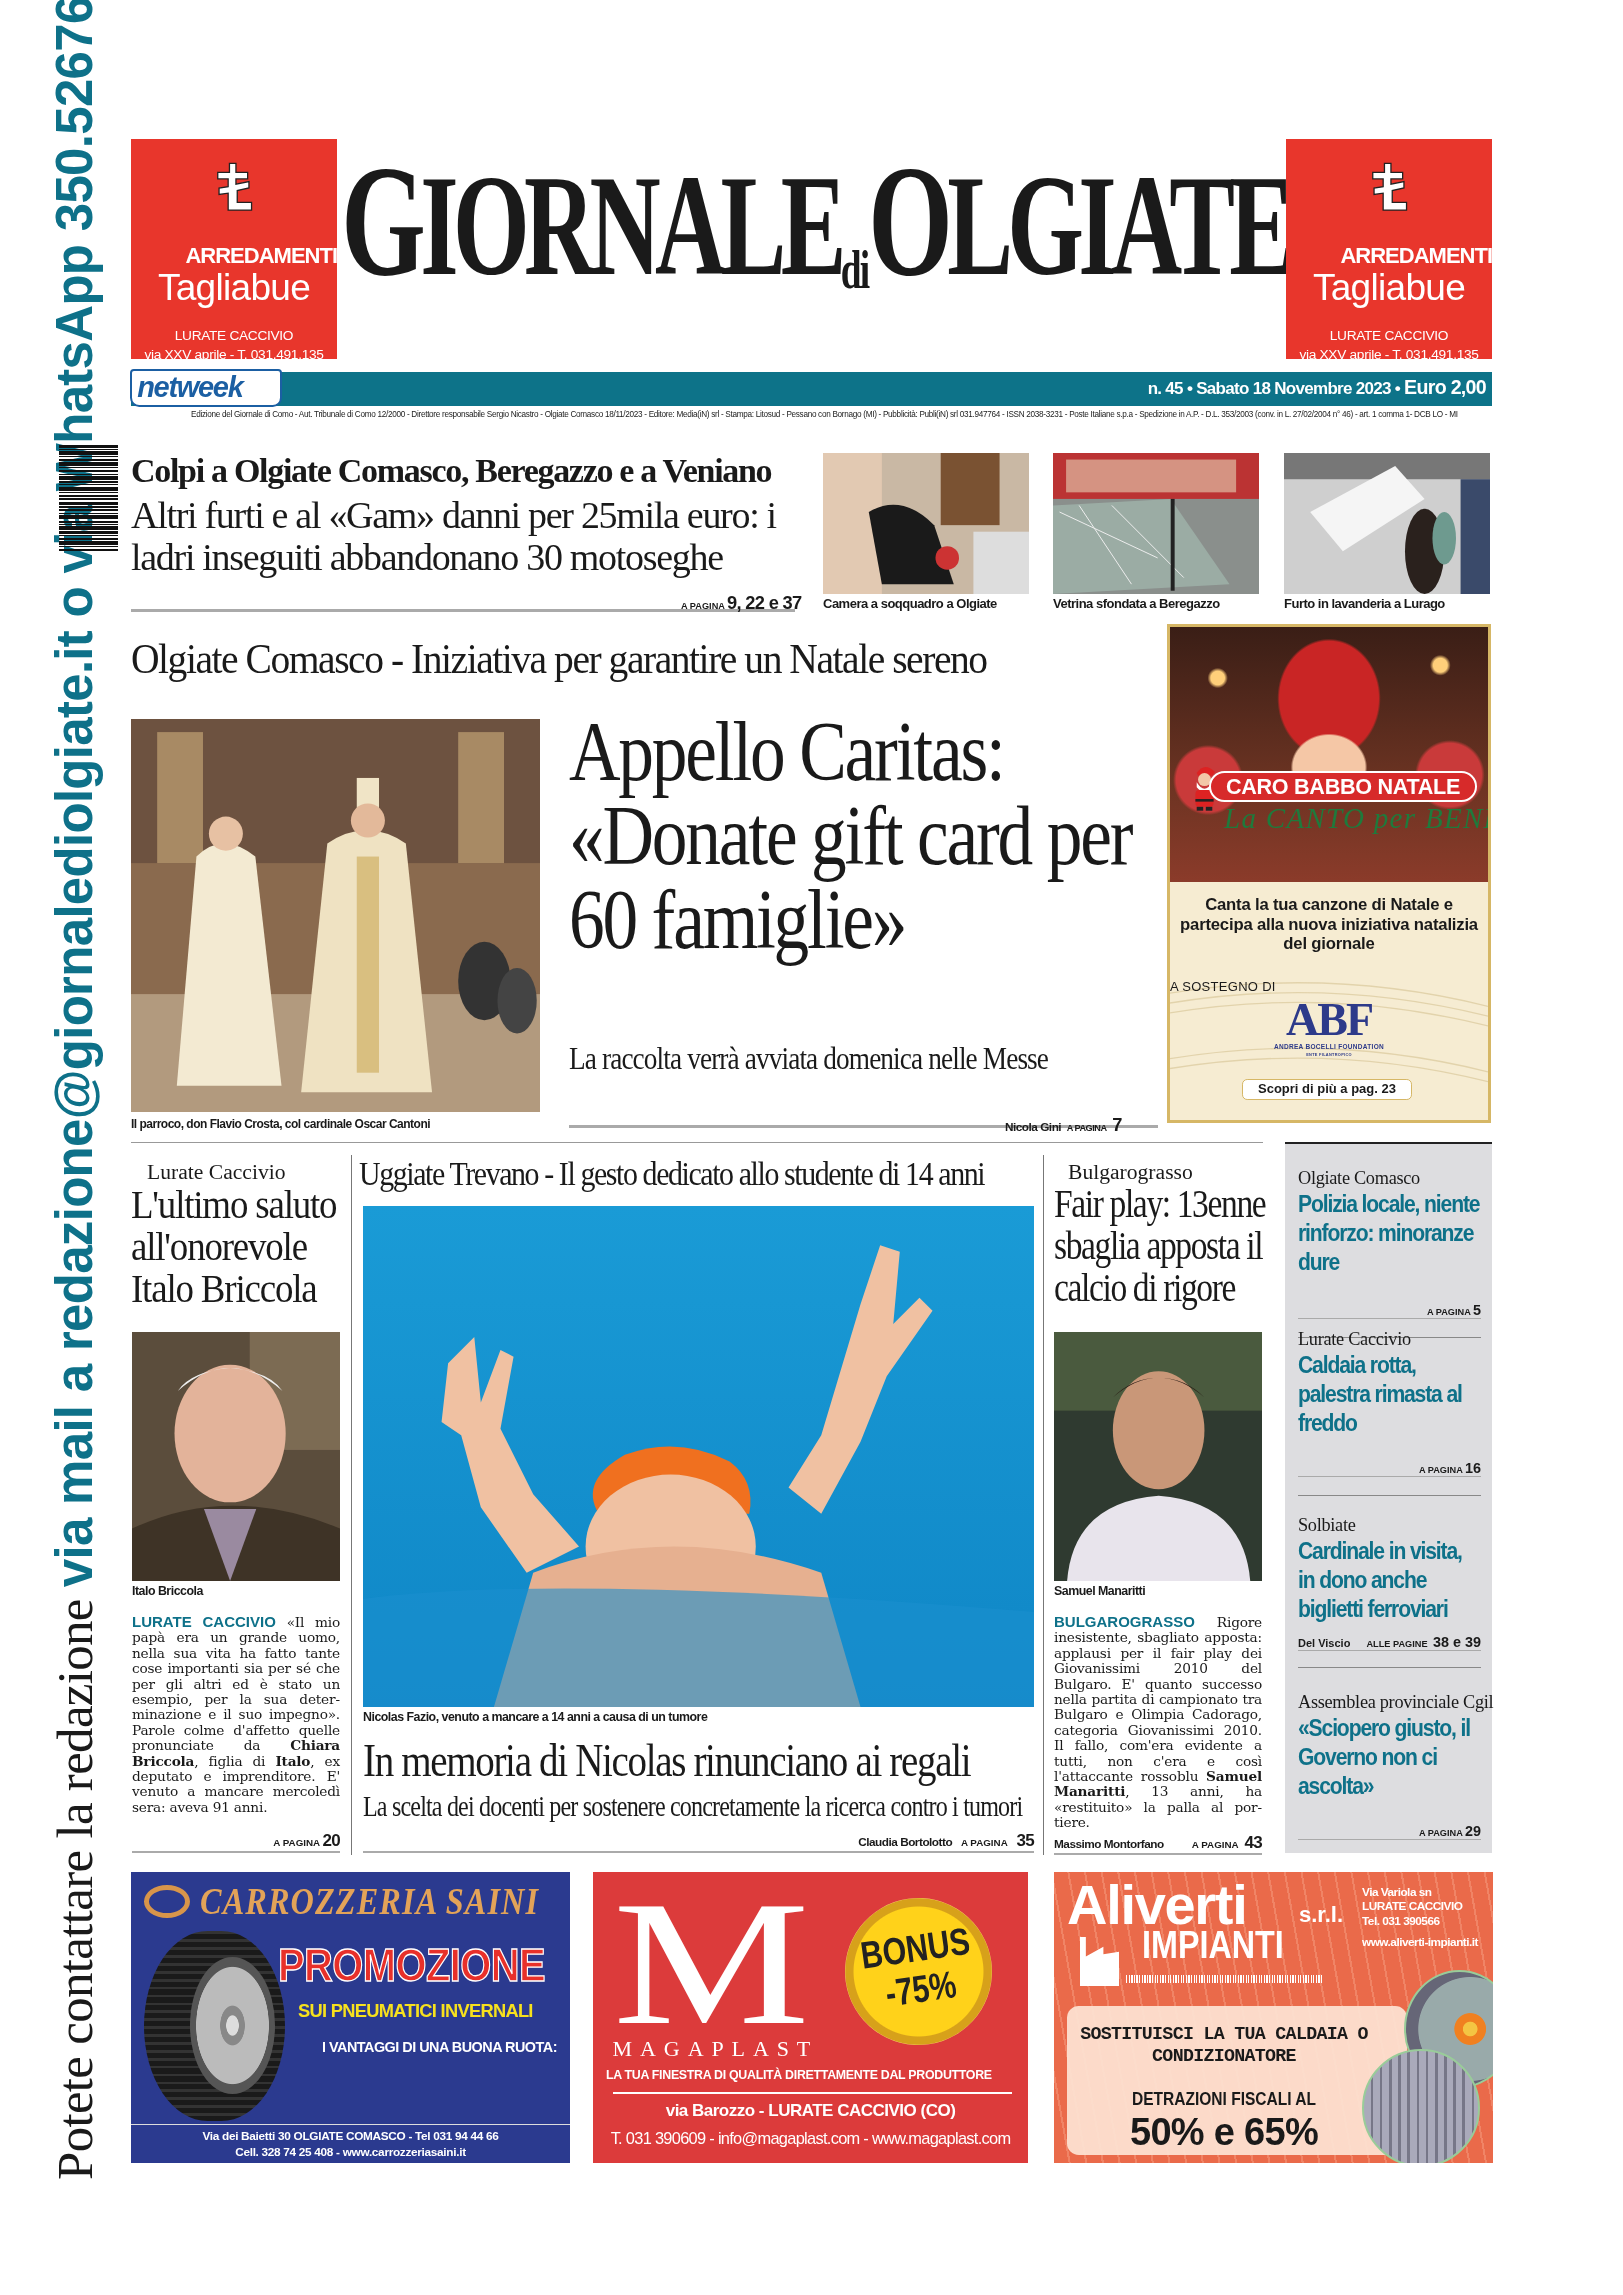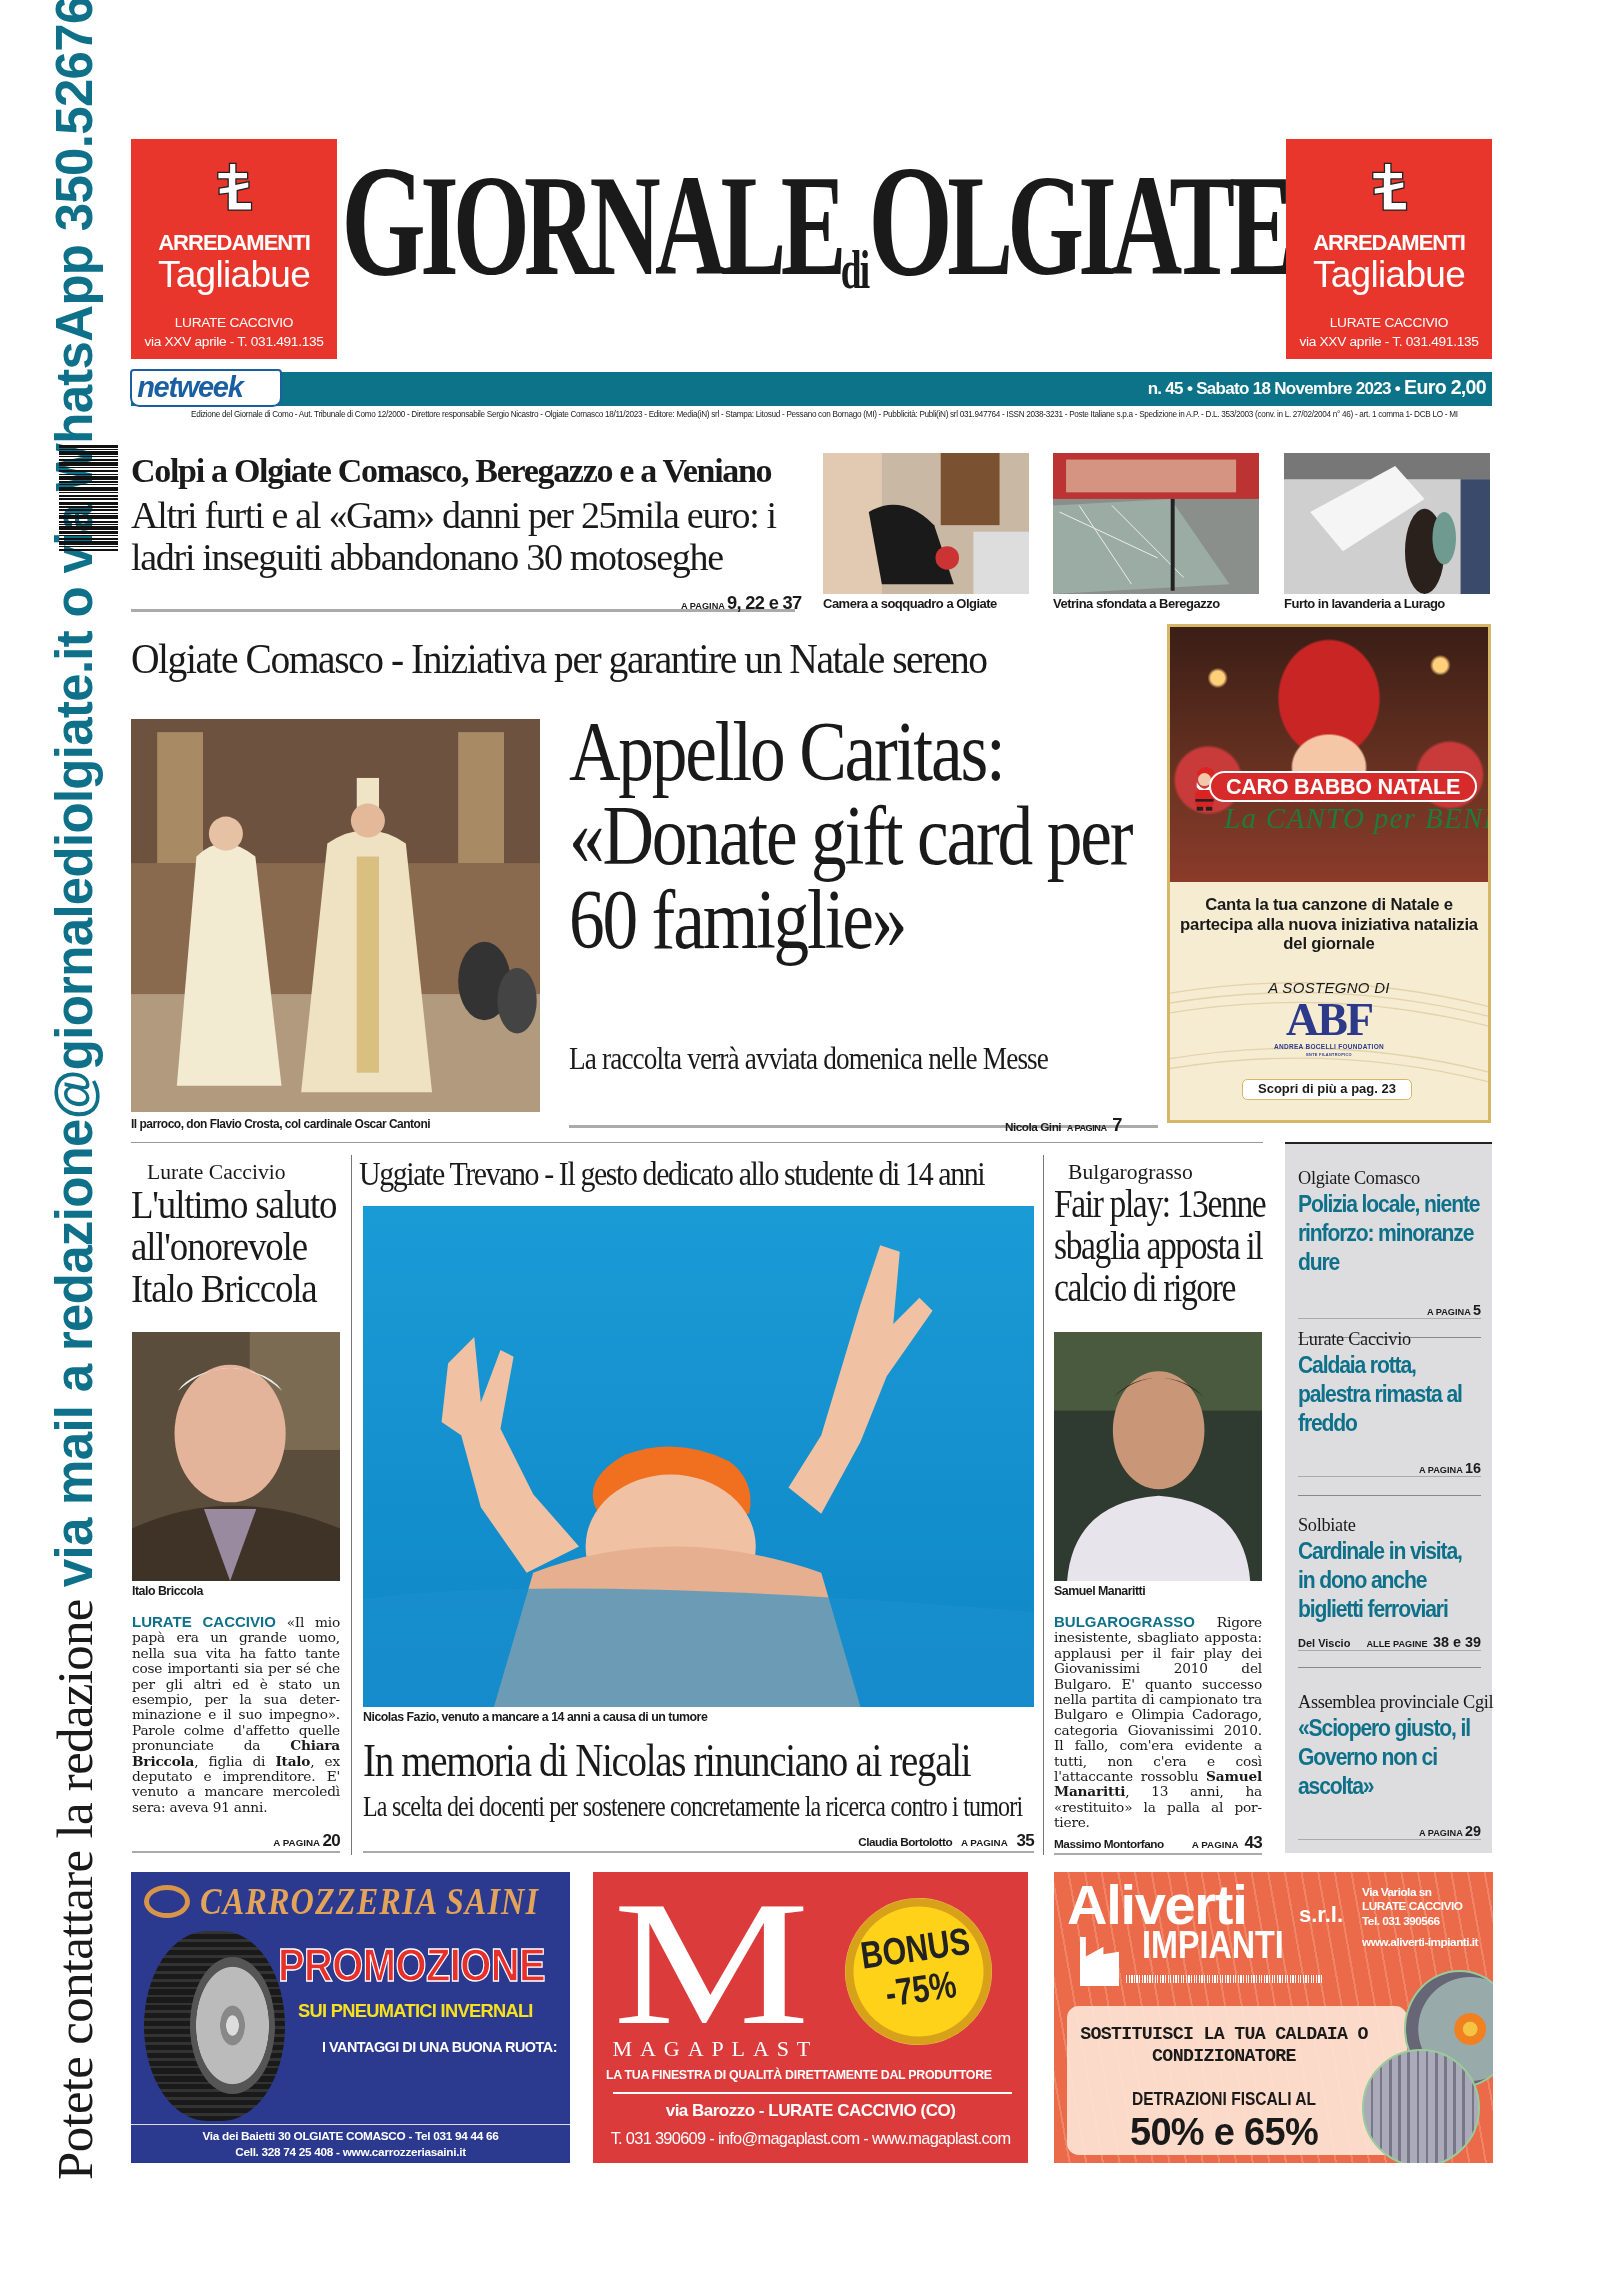--- a/index.html
+++ b/index.html
@@ -13,21 +13,21 @@
   #side-contact .hl { color: #0e7189; font-family: "Liberation Sans", sans-serif; font-weight: bold; }
 
   
   #barcode { left: 59px; top: 445px; width: 59px; height: 151px; display: flex; flex-direction: column; gap: 1.3px; }
   #barcode .bar { background: #111; width: 100%; }
 
   
   .ad-top { top: 139px; width: 206px; height: 220px; background: #e8362c; color: #fff; text-align: center; }
   .ad-top .logo { margin: 23px auto 0; width: 46px; height: 52px; position: relative; }
   .ad-top .logo svg { width: 46px; height: 52px; }
-  .ad-top .l1 { font-family: "Liberation Sans", sans-serif; font-weight: bold; font-size: 22px; letter-spacing: -1px; margin-top: 16px; }
+  .ad-top .l1 { font-family: "Liberation Sans", sans-serif; font-weight: bold; font-size: 22px; letter-spacing: -1px; margin-top: 29px; text-align: right; }
   .ad-top .l2 { font-family: "Liberation Sans", sans-serif; font-size: 37px; line-height: 37px; letter-spacing: -0.7px; }
   .ad-top .l3 { font-family: "Liberation Sans", sans-serif; font-size: 13.7px; margin-top: 22px; letter-spacing: -0.3px; }
   .ad-top .l4 { font-family: "Liberation Sans", sans-serif; font-size: 13.7px; margin-top: 3.9px; letter-spacing: -0.3px; }
 
   
   #masthead { left: 357px; top: 187px; width: 916px; height: 151px; display: flex; align-items: flex-end; justify-content: center; }
   #masthead .big { font-family: "Liberation Serif", serif; font-weight: bold; font-size: 137px; letter-spacing: -7.9px; line-height: 131px; transform: scaleX(0.72) scaleY(1.05); transform-origin: center bottom; white-space: nowrap; display: inline-block; }
   #masthead .di { font-size: 52px; letter-spacing: -2.6px; vertical-align: -13px; }
   #masthead .cap { font-size: 151px; }
 
@@ -59,21 +59,21 @@
   #car-ref .num { font-size: 18.3px; }
   #car-rule { left: 569px; top: 1125px; width: 589px; height: 2.6px; background: #aaa; }
 
   
   #xmas { left: 1167px; top: 624px; width: 324px; height: 499px; border: 3.9px solid #d6b766; background: #f6ecd2; overflow: hidden; }
   #xmas .photo { position: absolute; left: 0; top: 0; width: 100%; height: 255px; background: radial-gradient(ellipse at 50% 55%, #f5c7a6 0 16%, transparent 17%), radial-gradient(ellipse at 50% 28%, #c92525 0 22%, transparent 23%), radial-gradient(circle at 15% 20%, #ffcf7a 0 2%, transparent 3%), radial-gradient(circle at 85% 15%, #ffcf7a 0 2%, transparent 3%), radial-gradient(circle at 12% 60%, #c93a3a 0 10%, transparent 11%), radial-gradient(circle at 88% 58%, #c93a3a 0 10%, transparent 11%), linear-gradient(180deg, #3a1e16, #6b3322 60%, #8b3b2a); }
   #xmas .banner { position: absolute; left: 39px; top: 144px; width: 268px; height: 31px; background: #d72a2a; border-radius: 15.7px; border: 2px solid #fff; color: #fff; font-family: "Liberation Sans", sans-serif; font-size: 21.6px; text-align: center; line-height: 27.5px; letter-spacing: -0.3px; font-weight: bold; }
   #xmas .santa { position: absolute; left: 19.6px; top: 137px; width: 29px; height: 48px; }
   #xmas .script { position: absolute; left: 54px; top: 175px; color: #1f7a3c; font-family: "Liberation Serif", serif; font-style: italic; font-size: 29px; letter-spacing: 1.3px; white-space: nowrap; }
   #xmas .body { position: absolute; left: 0; top: 268px; width: 100%; text-align: center; font-family: "Liberation Sans", sans-serif; font-weight: bold; font-size: 16.7px; line-height: 19.6px; letter-spacing: -0.2px; color: #1a1a1a; }
-  #xmas .sost { position: absolute; left: 0; top: 352px; width: 100%; text-align: center; font-family: "Liberation Sans", sans-serif; font-size: 15px; letter-spacing: 0.3px; font-style: italic; }
+  #xmas .sost { position: absolute; left: 0; top: 352px; width: 100%; text-align: left; font-family: "Liberation Sans", sans-serif; font-size: 13px; letter-spacing: 0.3px; }
   #xmas .abf { position: absolute; left: 0; top: 370px; width: 100%; text-align: center; font-family: "Liberation Serif", serif; font-weight: bold; font-size: 46px; color: #2d3a8a; line-height: 46px; letter-spacing: -2px; }
   #xmas .abf-sub { position: absolute; left: 0; top: 416px; width: 100%; text-align: center; font-family: "Liberation Sans", sans-serif; font-weight: bold; font-size: 6.5px; color: #2d3a8a; letter-spacing: 0.3px; }
   #xmas .cta { position: absolute; left: 72px; top: 452px; width: 170px; height: 21px; background: #fff; border: 1.3px solid #d6b766; border-radius: 5.2px; text-align: center; font-family: "Liberation Sans", sans-serif; font-weight: bold; font-size: 13px; line-height: 18.3px; }
   #xmas .notes { position: absolute; left: 0; top: 340px; width: 100%; height: 131px; opacity: 0.25; }
 
   
   #mid-rule { left: 131px; top: 1142px; width: 1132px; height: 1.3px; background: #999; }
   .vrule { width: 1.3px; background: #777; }
 
   

